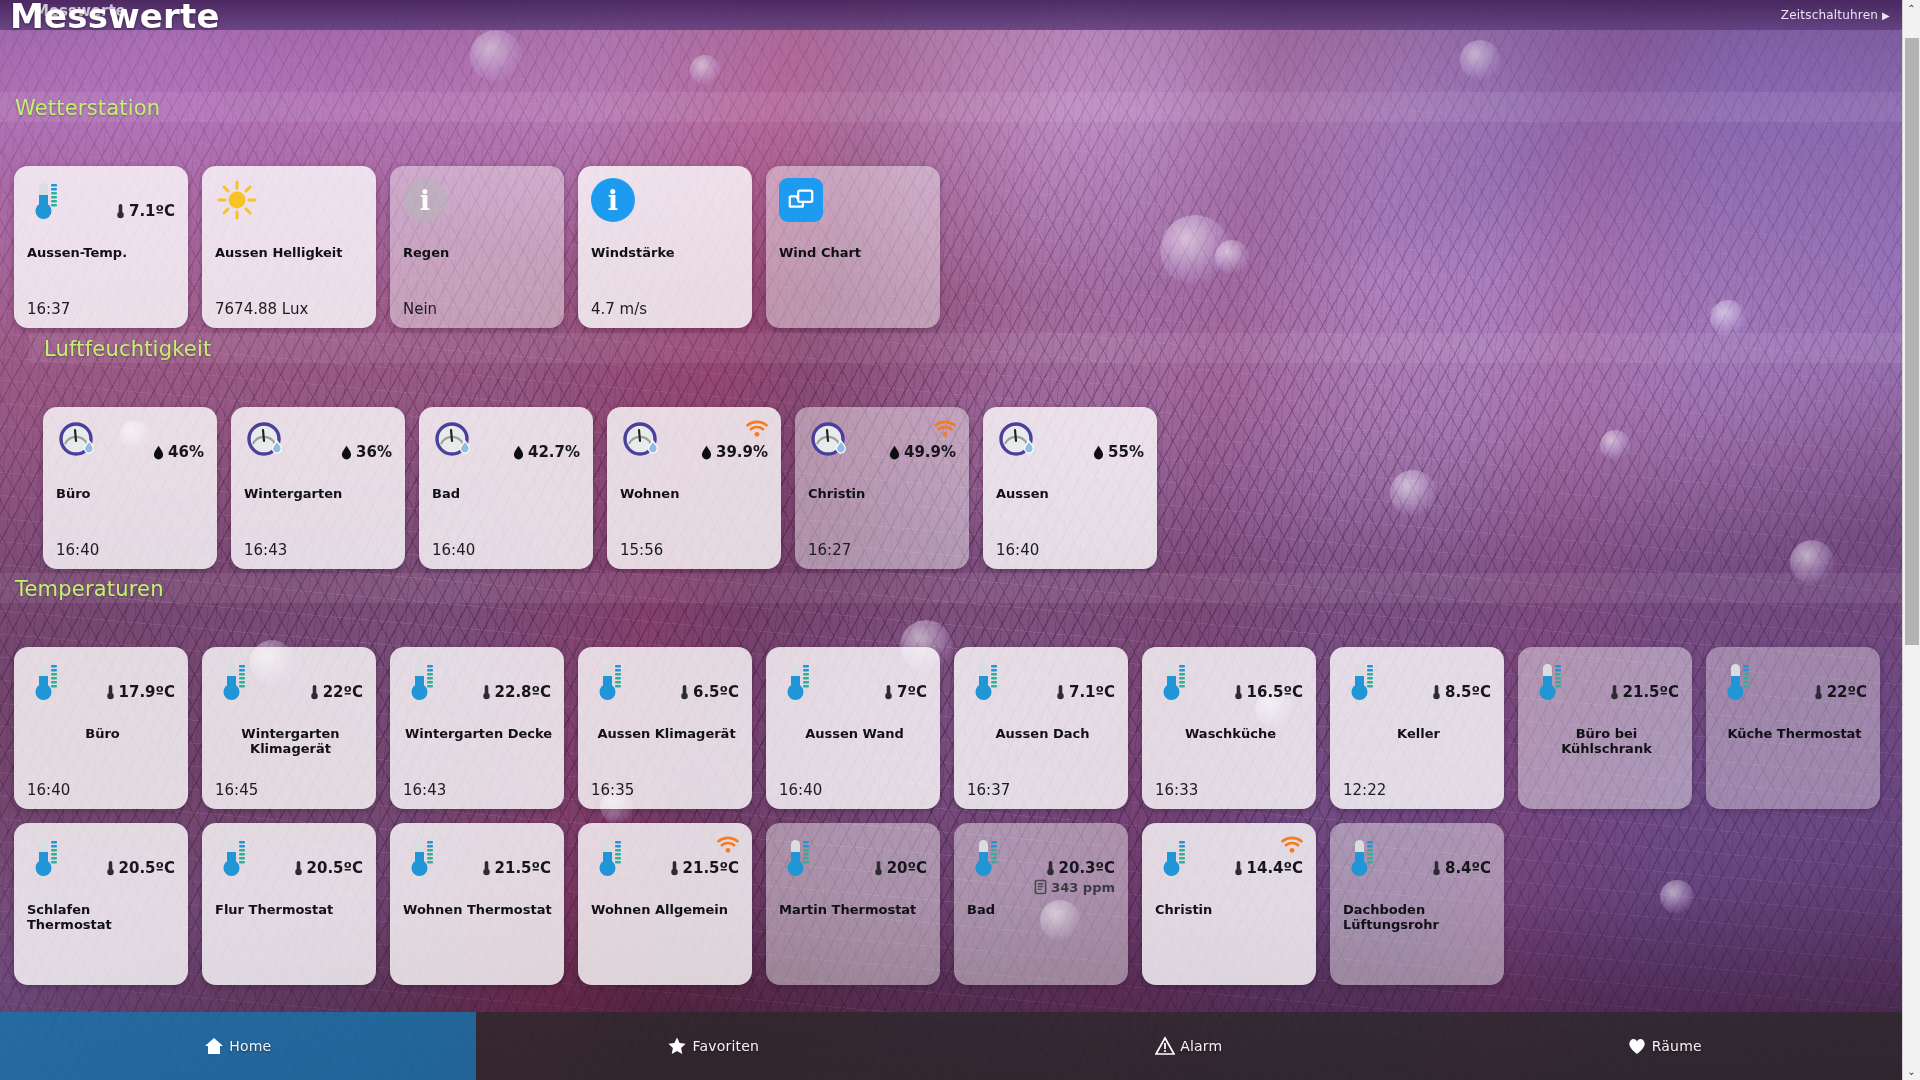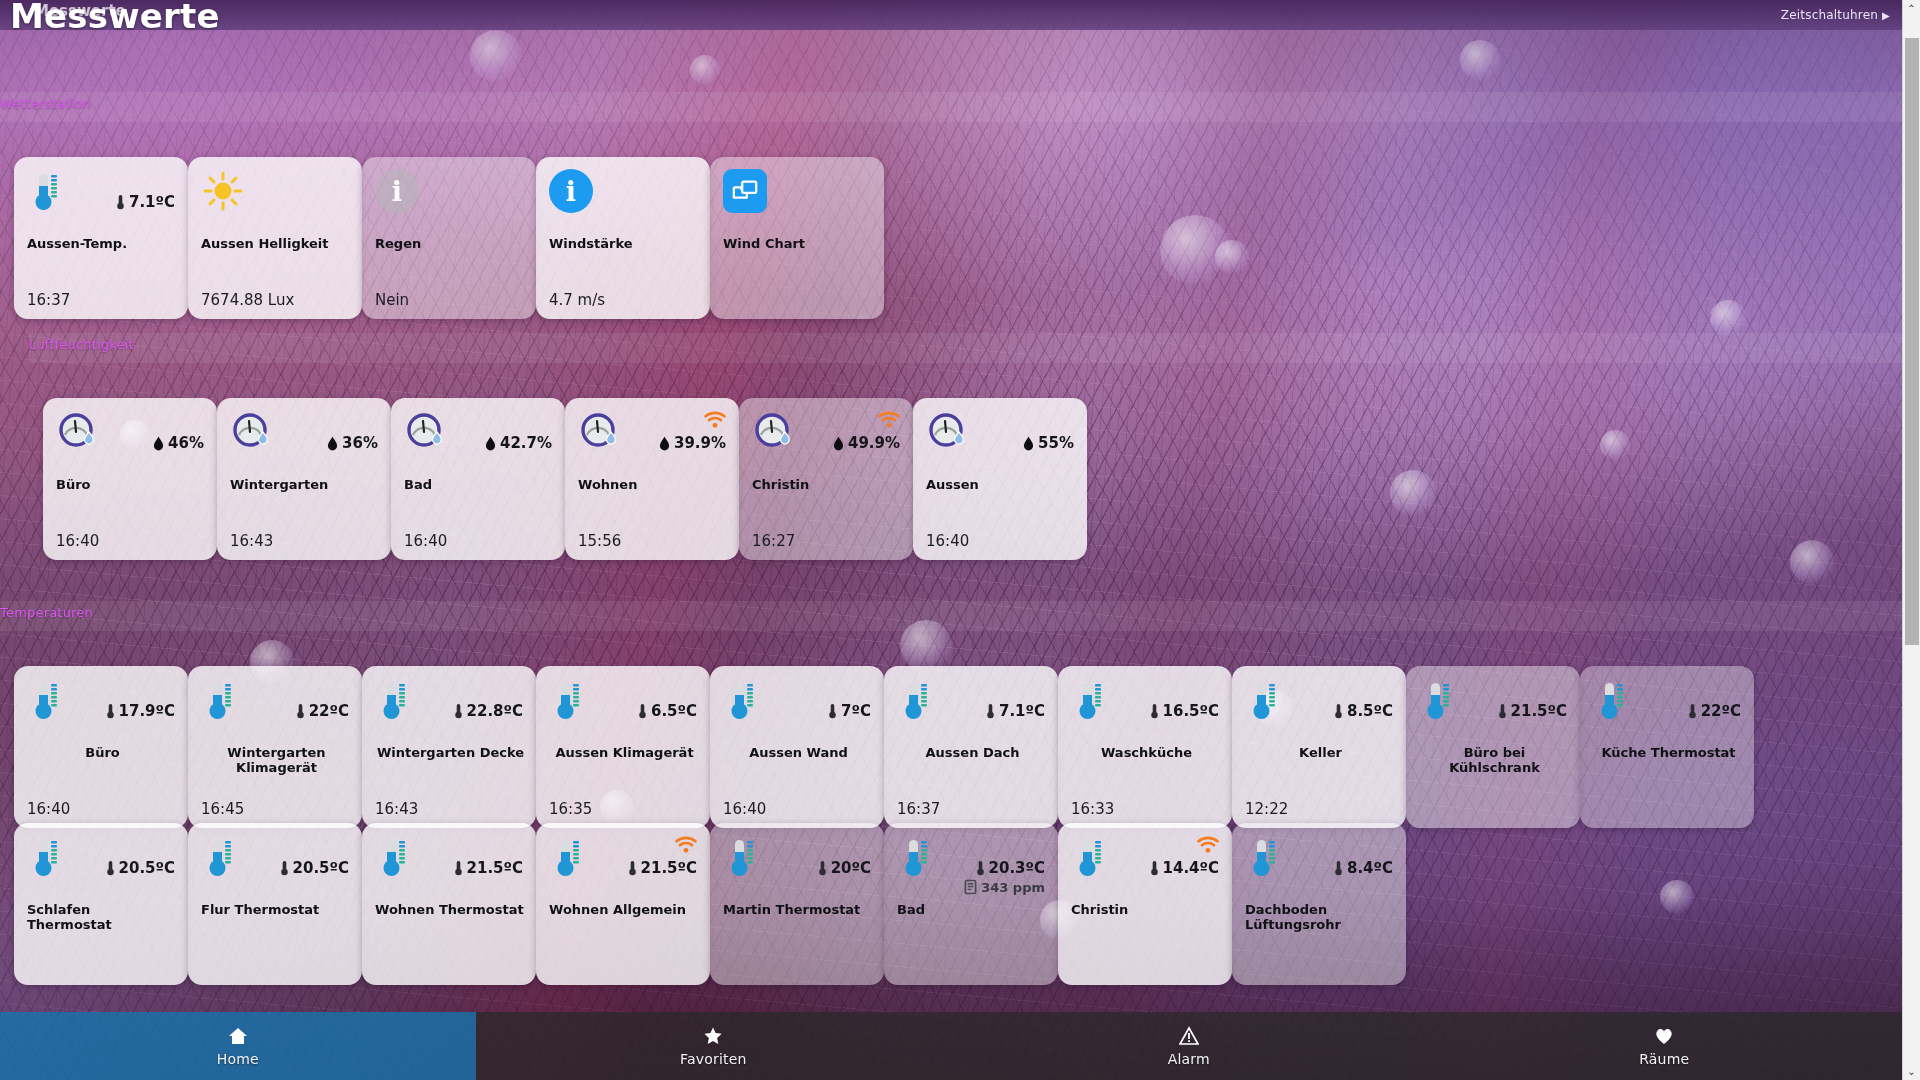--- a/index.html
+++ b/index.html
@@ -60,25 +60,25 @@
   #page-title { position: absolute; left: 10px; top: -4px; z-index: 7;
                 color: #ffffff; font-size: 34px; font-weight: 700; letter-spacing: .2px;
                 text-shadow: 0 1px 3px rgba(0,0,0,.45); }
   #title-ghost { position: absolute; left: 34px; top: 2px; z-index: 6;
                  color: rgba(255,255,255,.72); font-size: 15px; font-weight: 600; }
 
   
   #scroll { position: absolute; left: 0; top: 30px; right: 18px; bottom: 0; z-index: 3; }
 
   .section { position: absolute; left: 0; right: 0; }
-  .section-title { color: #d946ef; font-size: 13px; font-weight: 400; padding-left: 0;
+  .section-title { color: #bef264; font-size: 21px; font-weight: 400; padding-left: 15px;
                    text-shadow: 0 1px 2px rgba(0,0,0,.35); letter-spacing: .2px; }
   .section-band { position: absolute; left: 0; right: 0; top: -4px; height: 30px;
                   background: rgba(255,255,255,.07); }
-  .cards { display: flex; gap: 0; padding: 0 14px; }
+  .cards { display: flex; gap: 14px; padding: 0 14px; }
 
   
   .card { position: relative; width: 174px; height: 162px; border-radius: 14px;
           background: rgba(255,255,255,.80);
           box-shadow: 0 2px 7px rgba(25,5,35,.28);
           padding: 12px 13px 10px 13px; flex: 0 0 auto; overflow: hidden; }
   .card.dim  { background: rgba(255,255,255,.42); }
   .card.dim2 { background: rgba(255,255,255,.34); }
   .card-top { display: flex; align-items: flex-start; justify-content: space-between; height: 60px; }
   .card-icon { width: 44px; height: 44px; flex: 0 0 auto; position: relative; }
@@ -98,21 +98,21 @@
                  display: flex; align-items: center; justify-content: center;
                  color: #fff; font-size: 27px; font-weight: 700; font-family: "DejaVu Serif", serif; }
   .ic-info.off { background: rgba(180,180,185,.55); color: #fbfbfb; }
   .ic-chart    { width: 44px; height: 44px; border-radius: 9px; background: #1d9bf0;
                  display: flex; align-items: center; justify-content: center; }
   .ic-gauge    { width: 44px; height: 44px; }
 
   
   #bottomnav { position: absolute; left: 0; right: 18px; bottom: 0; height: 68px; z-index: 8;
                display: flex; }
-  .nav-item { flex: 1 1 0; display: flex; flex-direction: column; align-items: center;
+  .nav-item { flex: 1 1 0; display: flex; flex-direction: row; align-items: center;
               justify-content: center; gap: 5px; cursor: pointer;
               background: rgba(40,40,40,.72); color: #f3f3f3; }
   .nav-item.active { background: rgba(21,116,173,.80); }
   .nav-ic { width: 20px; height: 20px; display: flex; align-items: center; justify-content: center; }
   .nav-label { font-size: 14px; letter-spacing: .2px; text-shadow: 0 1px 2px rgba(0,0,0,.5); }
 
   
   #scrollbar { position: absolute; top: 0; right: 0; width: 18px; bottom: 0; z-index: 9;
                background: #f2f2f2; border-left: 1px solid #d2d2d2;
                display: flex; flex-direction: column; }
@@ -393,21 +393,21 @@
                 <span>55%</span>
               </div>
             </div>
        </div>
 
        <div class="card-name">Aussen</div>
        <div class="card-time">16:40</div>
         </div>
       </div>
     </div>
-    <div class="section" style="top: 547px; margin-top: 28px;">
+    <div class="section" style="top: 547px;">
       <div class="section-band"></div>
       <div class="section-title">Temperaturen</div>
       <div class="cards" style="margin-top: 46px; text-align: center;">
         <div class="card">
           <div class="card-top">
          <div class="card-icon"><svg class="ic-thermo" viewBox="0 0 44 44">
     <rect x="12" y="5" width="9" height="26" rx="4.5" fill="#d9dde0"></rect>
     <rect x="12" y="17" width="9" height="14" fill="#2196d6"></rect>
     <circle cx="16.5" cy="33" r="8" fill="#2196d6"></circle>
     <g fill="#2196d6">

